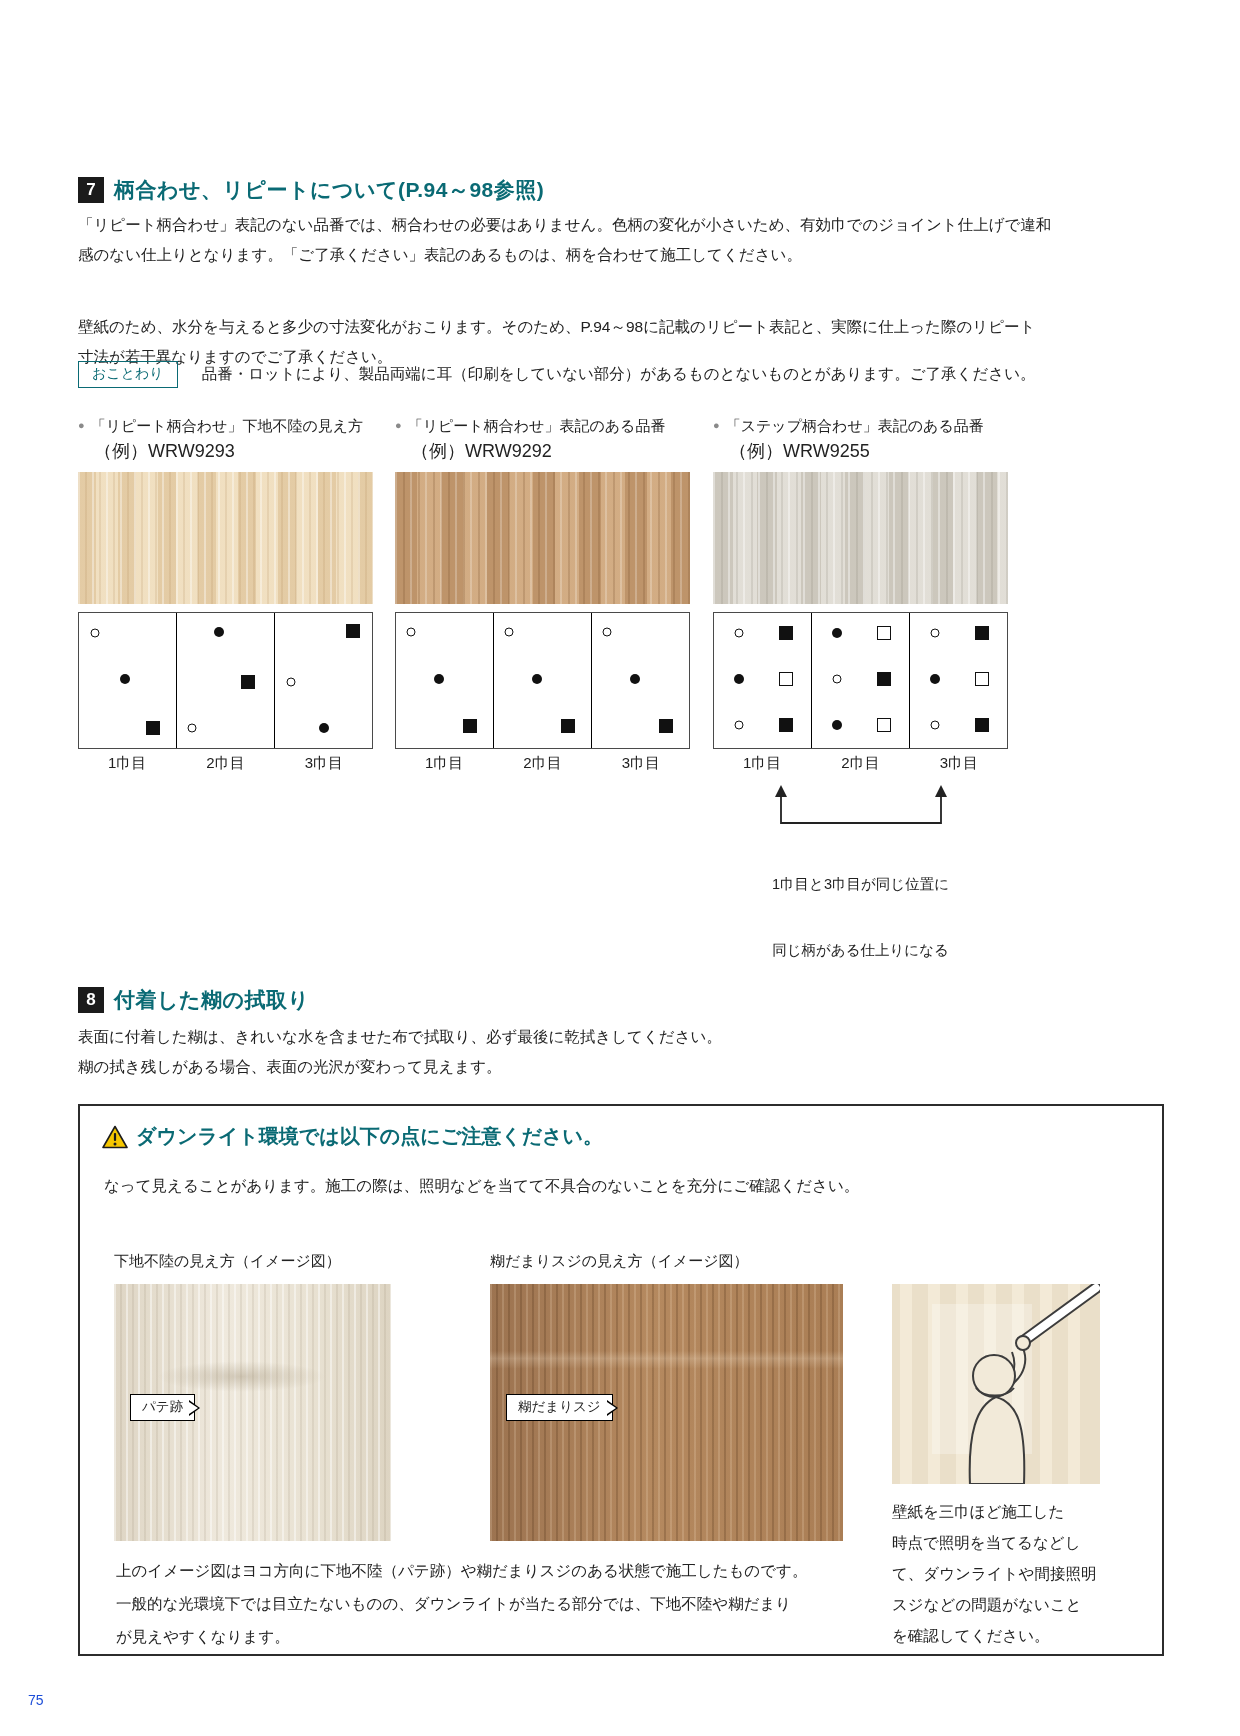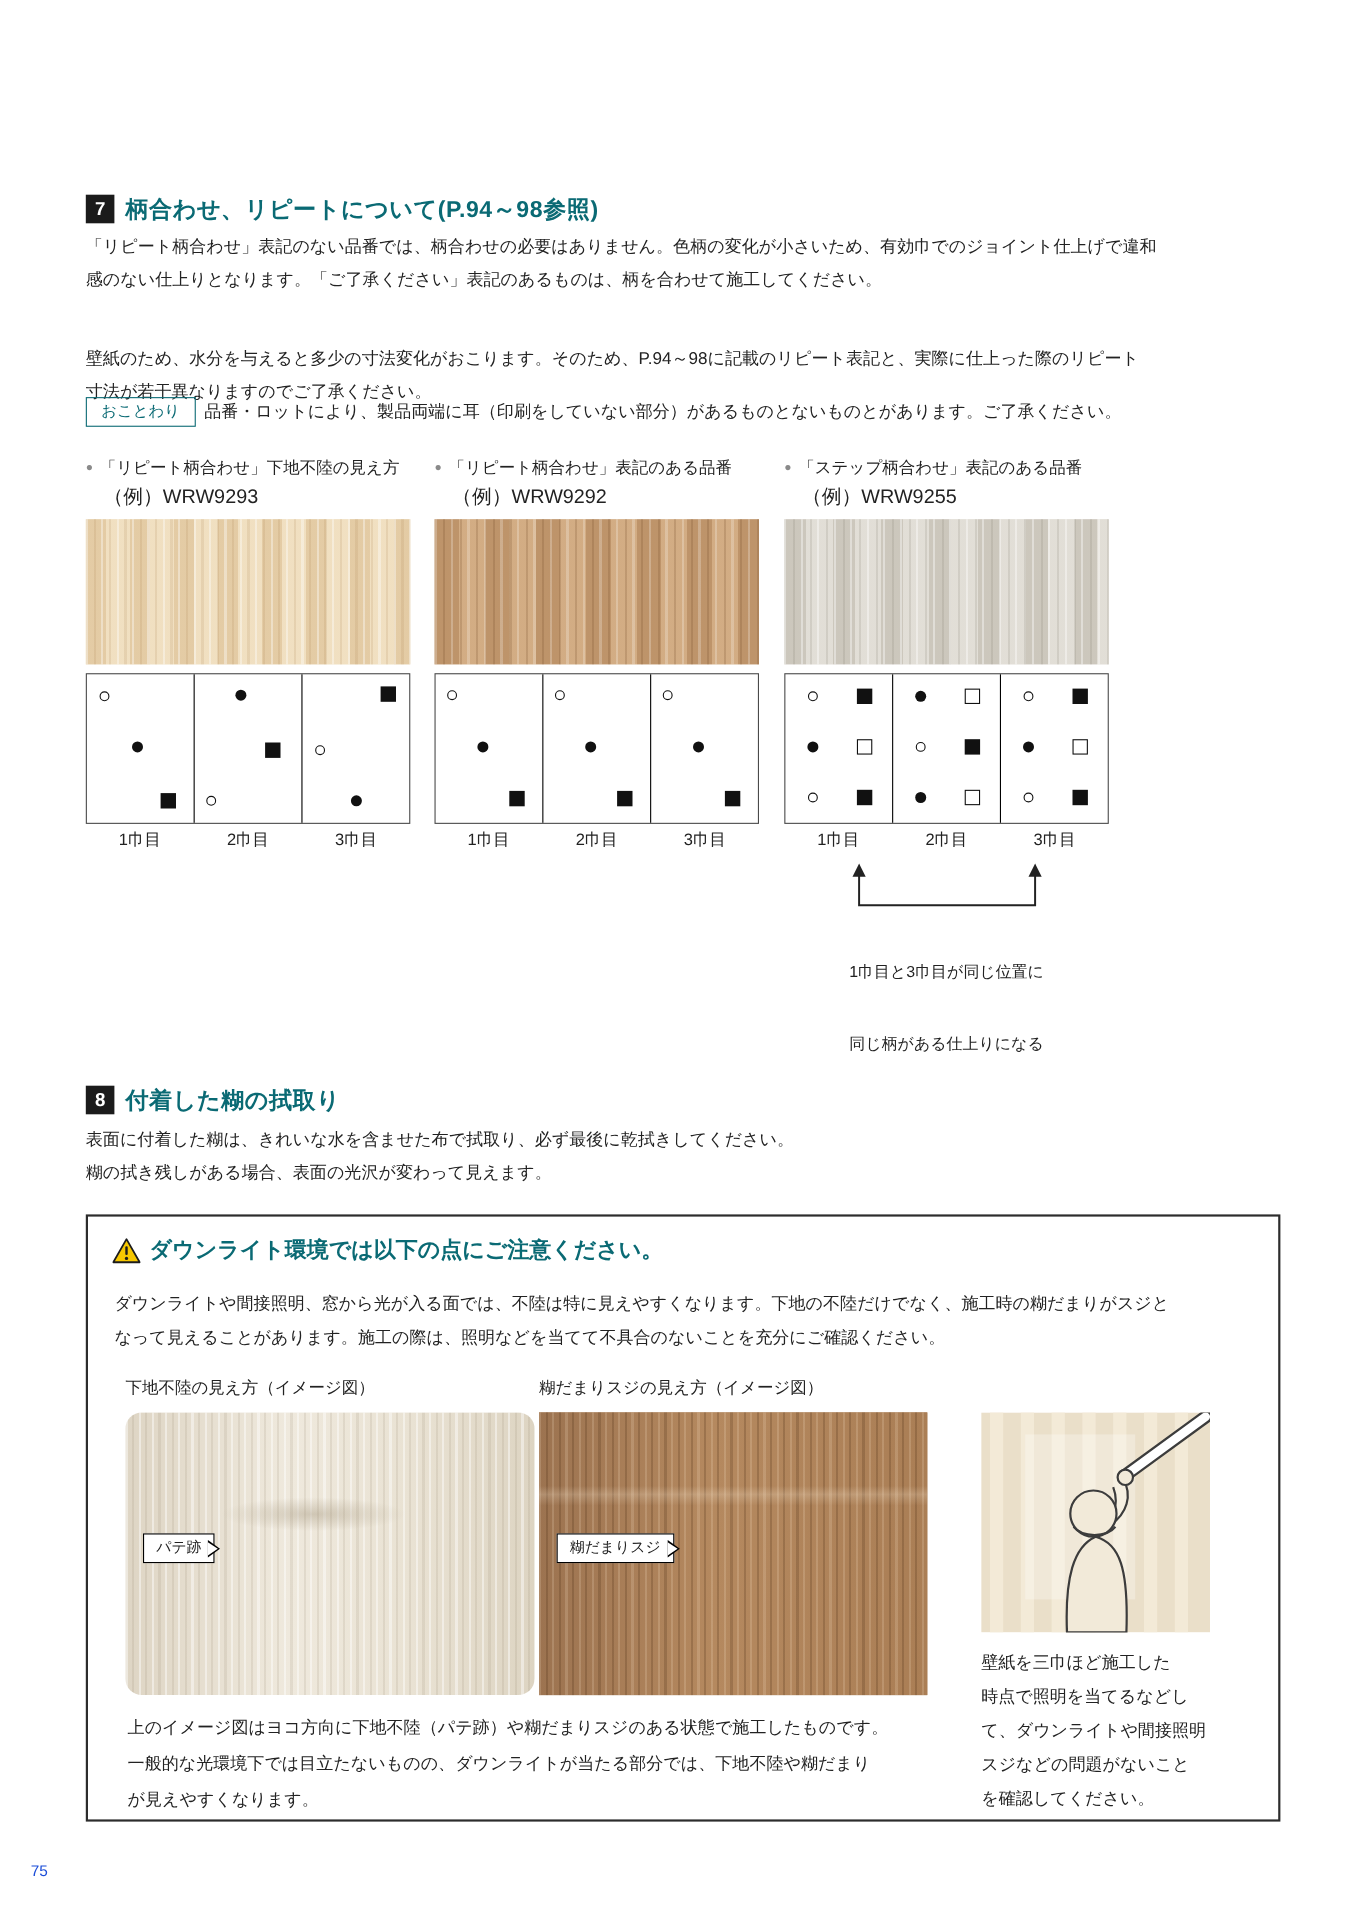--- a/index.html
+++ b/index.html
@@ -12,21 +12,21 @@
   #s8-head{left:78px;top:986px;}
   .sec-num{width:26px;height:26px;background:#1b1b1b;color:#fff;font-size:17px;font-weight:bold;
            display:flex;align-items:center;justify-content:center;flex:0 0 26px;}
   .sec-title{margin-left:10px;font-size:21px;font-weight:bold;color:#0a6a74;letter-spacing:.5px;white-space:nowrap;}
 
   .para{position:absolute;font-size:15.5px;line-height:30px;color:#222;width:1092px;white-space:nowrap;}
   #s7-para1{left:78px;top:210px;}
   #s7-para2{left:78px;top:312px;}
   #s8-body{left:78px;top:1022px;}
 
-  #notice{position:absolute;left:78px;top:361px;display:flex;align-items:center;gap:8px;white-space:nowrap;}
+  #notice{position:absolute;left:78px;top:361px;display:flex;align-items:center;gap:24px;white-space:nowrap;}
   .notice-label{border:1px solid #0a6a74;color:#0a6a74;font-size:14px;padding:3px 13px 4px;}
   .notice-text{font-size:15.5px;}
 
   
   .ex-col{position:absolute;top:413px;width:295px;}
   #ex0{left:78px;}
   #ex1{left:395px;}
   #ex2{left:713px;}
   .ex-title{font-size:15px;line-height:25px;white-space:nowrap;}
   .ex-bullet{color:#8a8a8a;font-size:11px;margin-right:6px;vertical-align:2px;}
@@ -58,24 +58,24 @@
   .step-line{font-size:14.5px;line-height:25px;color:#222;margin-top:41px;}
 
   
   #caution{position:absolute;left:78px;top:1104px;width:1086px;height:552px;border:2px solid #2c2c2c;box-sizing:border-box;}
   .c-title{position:absolute;left:22px;top:17px;display:flex;align-items:center;gap:8px;color:#0a6a74;font-size:20px;font-weight:bold;white-space:nowrap;}
   .c-body{position:absolute;left:24px;top:64px;font-size:15.5px;line-height:31px;white-space:nowrap;}
   .cap{position:absolute;top:146px;font-size:15px;white-space:nowrap;}
   .cap-left{left:34px;}
   .cap-mid{left:410px;}
   .cimg{position:absolute;top:178px;height:257px;}
-  .img-putty{left:34px;width:372px;background-color:#e7e1d4;
+  .img-putty{left:34px;width:277px;background-color:#e7e1d4;
     background-image:radial-gradient(ellipse 120px 22px at 46% 36%,rgba(150,135,108,.35),rgba(150,135,108,0) 70%),
                      repeating-linear-gradient(90deg,rgba(255,255,255,.45) 0 2px,rgba(0,0,0,0) 2px 6px,rgba(140,125,100,.14) 6px 8px,rgba(0,0,0,0) 8px 12px),
-                     linear-gradient(90deg,#ded5c4 0%,#efe9dd 40%,#e9e2d3 70%,#ddd4c2 100%);border-radius:15px;}
+                     linear-gradient(90deg,#ded5c4 0%,#efe9dd 40%,#e9e2d3 70%,#ddd4c2 100%);}
   .img-glue{left:410px;width:353px;background-color:#a97e56;
     background-image:linear-gradient(180deg,rgba(0,0,0,0) 26%,rgba(255,244,225,.22) 29%,rgba(0,0,0,0) 33%),
                      repeating-linear-gradient(90deg,rgba(255,235,210,.18) 0 2px,rgba(0,0,0,0) 2px 6px,rgba(70,40,15,.22) 6px 8px,rgba(0,0,0,0) 8px 12px),
                      linear-gradient(90deg,#9c7350 0%,#b5895f 45%,#aa7e55 100%);}
   .person{position:absolute;left:812px;top:178px;width:208px;height:200px;}
   .tag{position:absolute;background:#fff;border:1px solid #000;padding:3px 11px 4px;font-size:13.5px;white-space:nowrap;z-index:3;}
   .tag::after{content:'';position:absolute;right:-14px;top:50%;transform:translateY(-50%);
     border:8px solid transparent;border-left:11px solid #000;z-index:1;}
   .tag::before{content:'';position:absolute;right:-10px;top:50%;transform:translateY(-50%);
     border:6px solid transparent;border-left:9px solid #fff;z-index:2;}
@@ -227,21 +227,20 @@
   <div id="caution">
     <div class="c-title">
       <svg width="26" height="24" viewBox="0 0 26 24">
         <path d="M13 1.5 L25 22.5 L1 22.5 Z" fill="#f6c700" stroke="#1c1c1c" stroke-width="1.6" stroke-linejoin="round"></path>
         <rect x="11.9" y="8" width="2.2" height="8" rx="1" fill="#1c1c1c"></rect>
         <circle cx="13" cy="19" r="1.5" fill="#1c1c1c"></circle>
       </svg>
       <span>ダウンライト環境では以下の点にご注意ください。</span>
     </div>
     <div class="c-body">
-      <div>ダウンライトや間接照明、窓から光が入る面では、不陸は特に見えやすくなります。下地の不陸だけでなく、施工時の糊だまりがスジと</div>
       <div>なって見えることがあります。施工の際は、照明などを当てて不具合のないことを充分にご確認ください。</div>
     </div>
 
     <div class="cap cap-left">下地不陸の見え方（イメージ図）</div>
     <div class="cap cap-mid">糊だまりスジの見え方（イメージ図）</div>
 
     <div class="cimg img-putty">
       <div class="tag tag-putty">パテ跡</div>
     </div>
     <div class="cimg img-glue">

